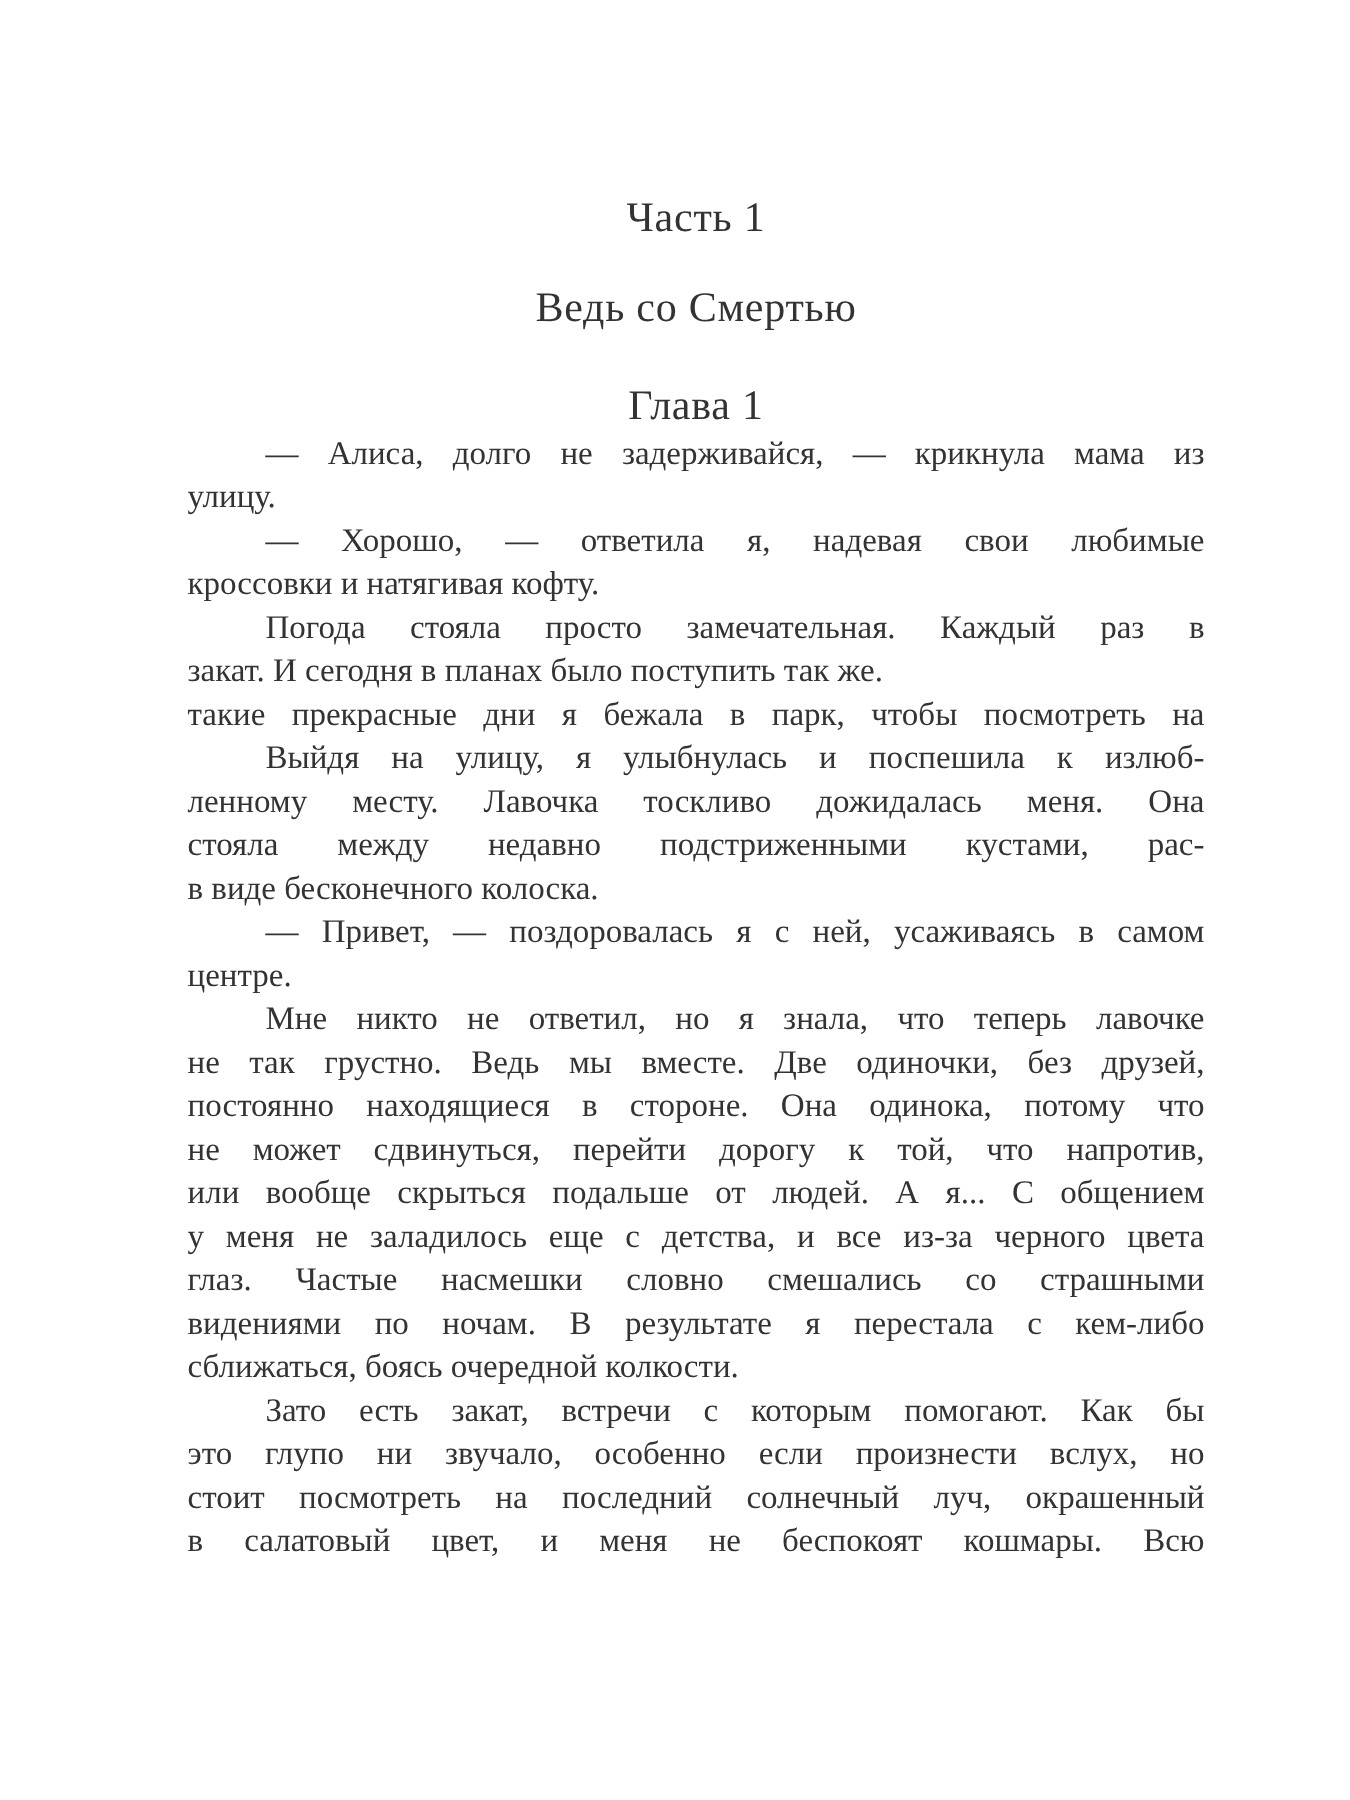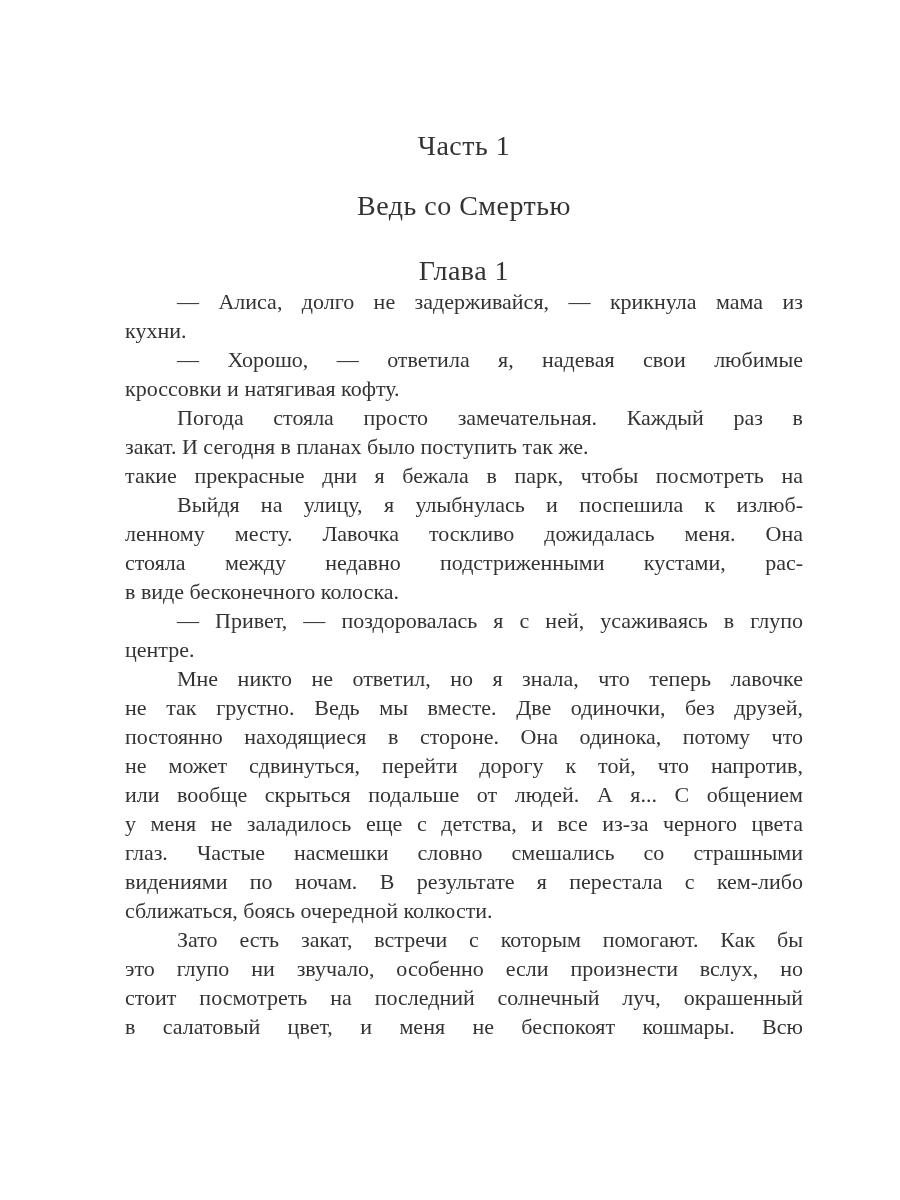--- a/index.html
+++ b/index.html
@@ -46,39 +46,39 @@
 </head>
 <body>
 
 <div class="page">
   <div class="heading part">Часть 1</div>
   <div class="heading title">Ведь со Смертью</div>
   <div class="heading chapter">Глава 1</div>
   <div class="body-text">
       <div class="paragraph">
         <div class="line first">— Алиса, долго не задерживайся, — крикнула мама из</div>
-        <div class="line last">кухни.</div>
+        <div class="line last">улицу.</div>
       </div>
       <div class="paragraph">
         <div class="line first">— Хорошо, — ответила я, надевая свои любимые</div>
         <div class="line last">кроссовки и натягивая кофту.</div>
       </div>
       <div class="paragraph">
         <div class="line first">Погода стояла просто замечательная. Каждый раз в</div>
         <div class="line last">закат. И сегодня в планах было поступить так же.</div>
         <div class="line">такие прекрасные дни я бежала в парк, чтобы посмотреть на</div>
       </div>
       <div class="paragraph">
         <div class="line first">Выйдя на улицу, я улыбнулась и поспешила к излюб-</div>
         <div class="line">ленному месту. Лавочка тоскливо дожидалась меня. Она</div>
         <div class="line">стояла между недавно подстриженными кустами, рас-</div>
         <div class="line last">в виде бесконечного колоска.</div>
       </div>
       <div class="paragraph">
-        <div class="line first">— Привет, — поздоровалась я с ней, усаживаясь в глупо</div>
+        <div class="line first">— Привет, — поздоровалась я с ней, усаживаясь в самом</div>
         <div class="line last">центре.</div>
       </div>
       <div class="paragraph">
         <div class="line first">Мне никто не ответил, но я знала, что теперь лавочке</div>
         <div class="line">не так грустно. Ведь мы вместе. Две одиночки, без друзей,</div>
         <div class="line">постоянно находящиеся в стороне. Она одинока, потому что</div>
         <div class="line">не может сдвинуться, перейти дорогу к той, что напротив,</div>
         <div class="line">или вообще скрыться подальше от людей. А я... С общением</div>
         <div class="line">у меня не заладилось еще с детства, и все из-за черного цвета</div>
         <div class="line">глаз. Частые насмешки словно смешались со страшными</div>

